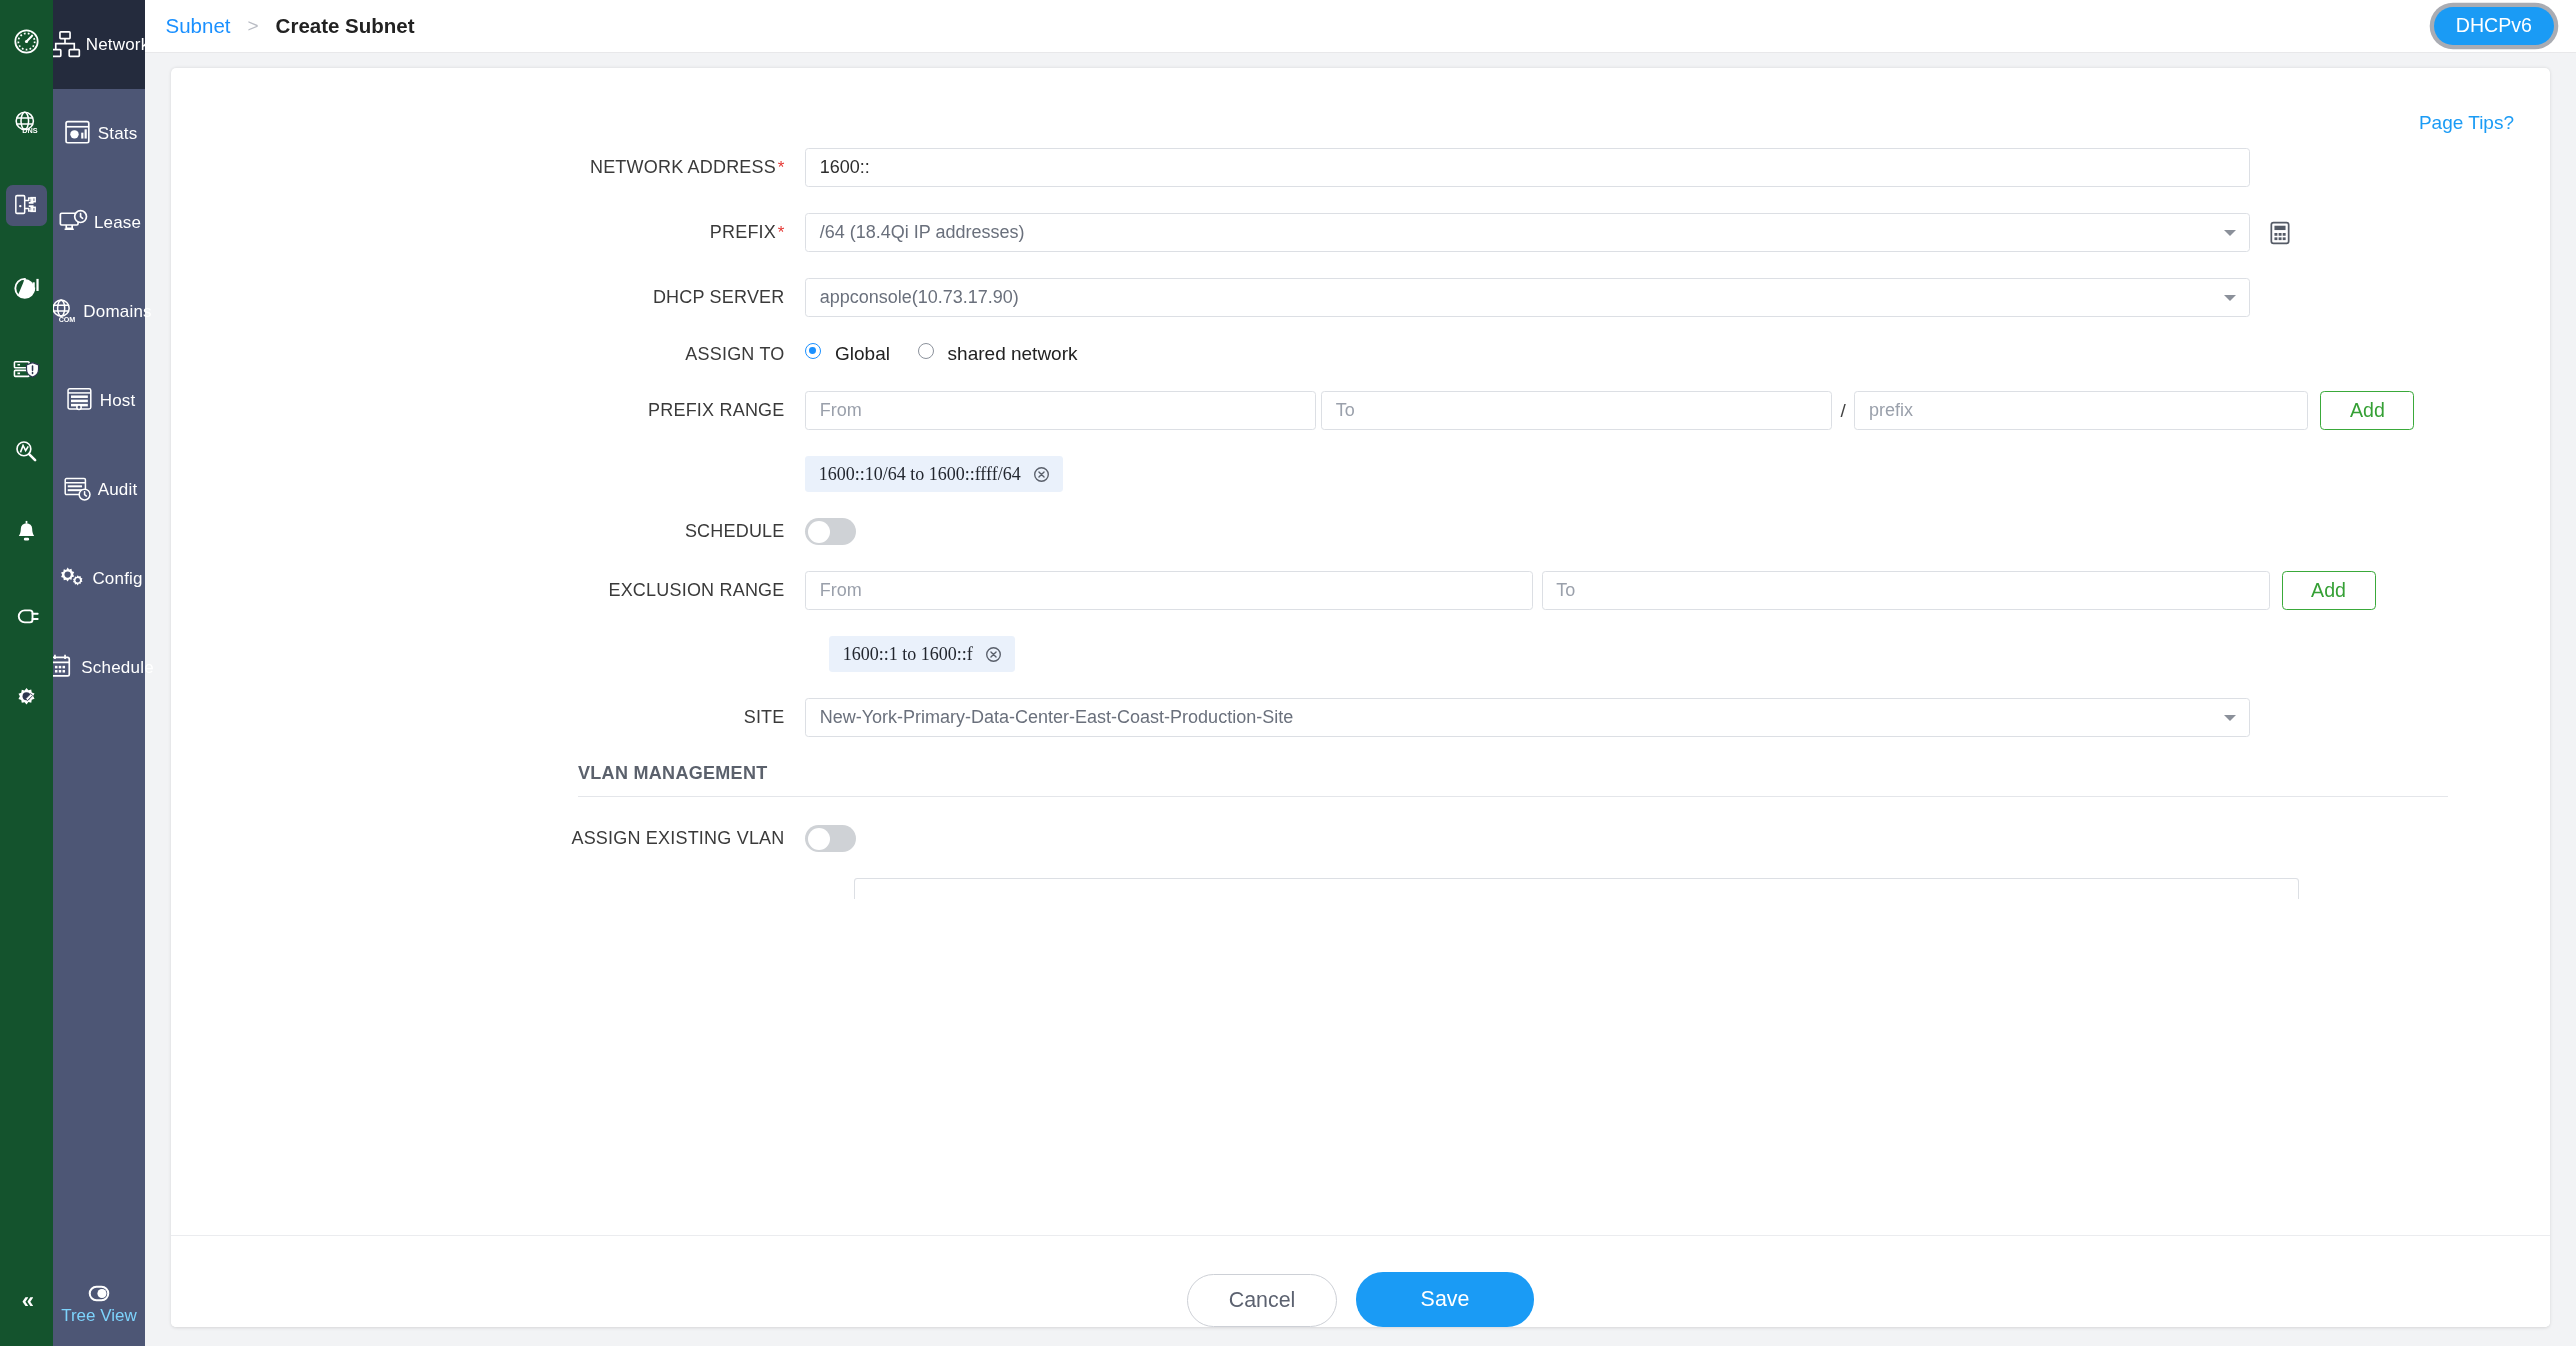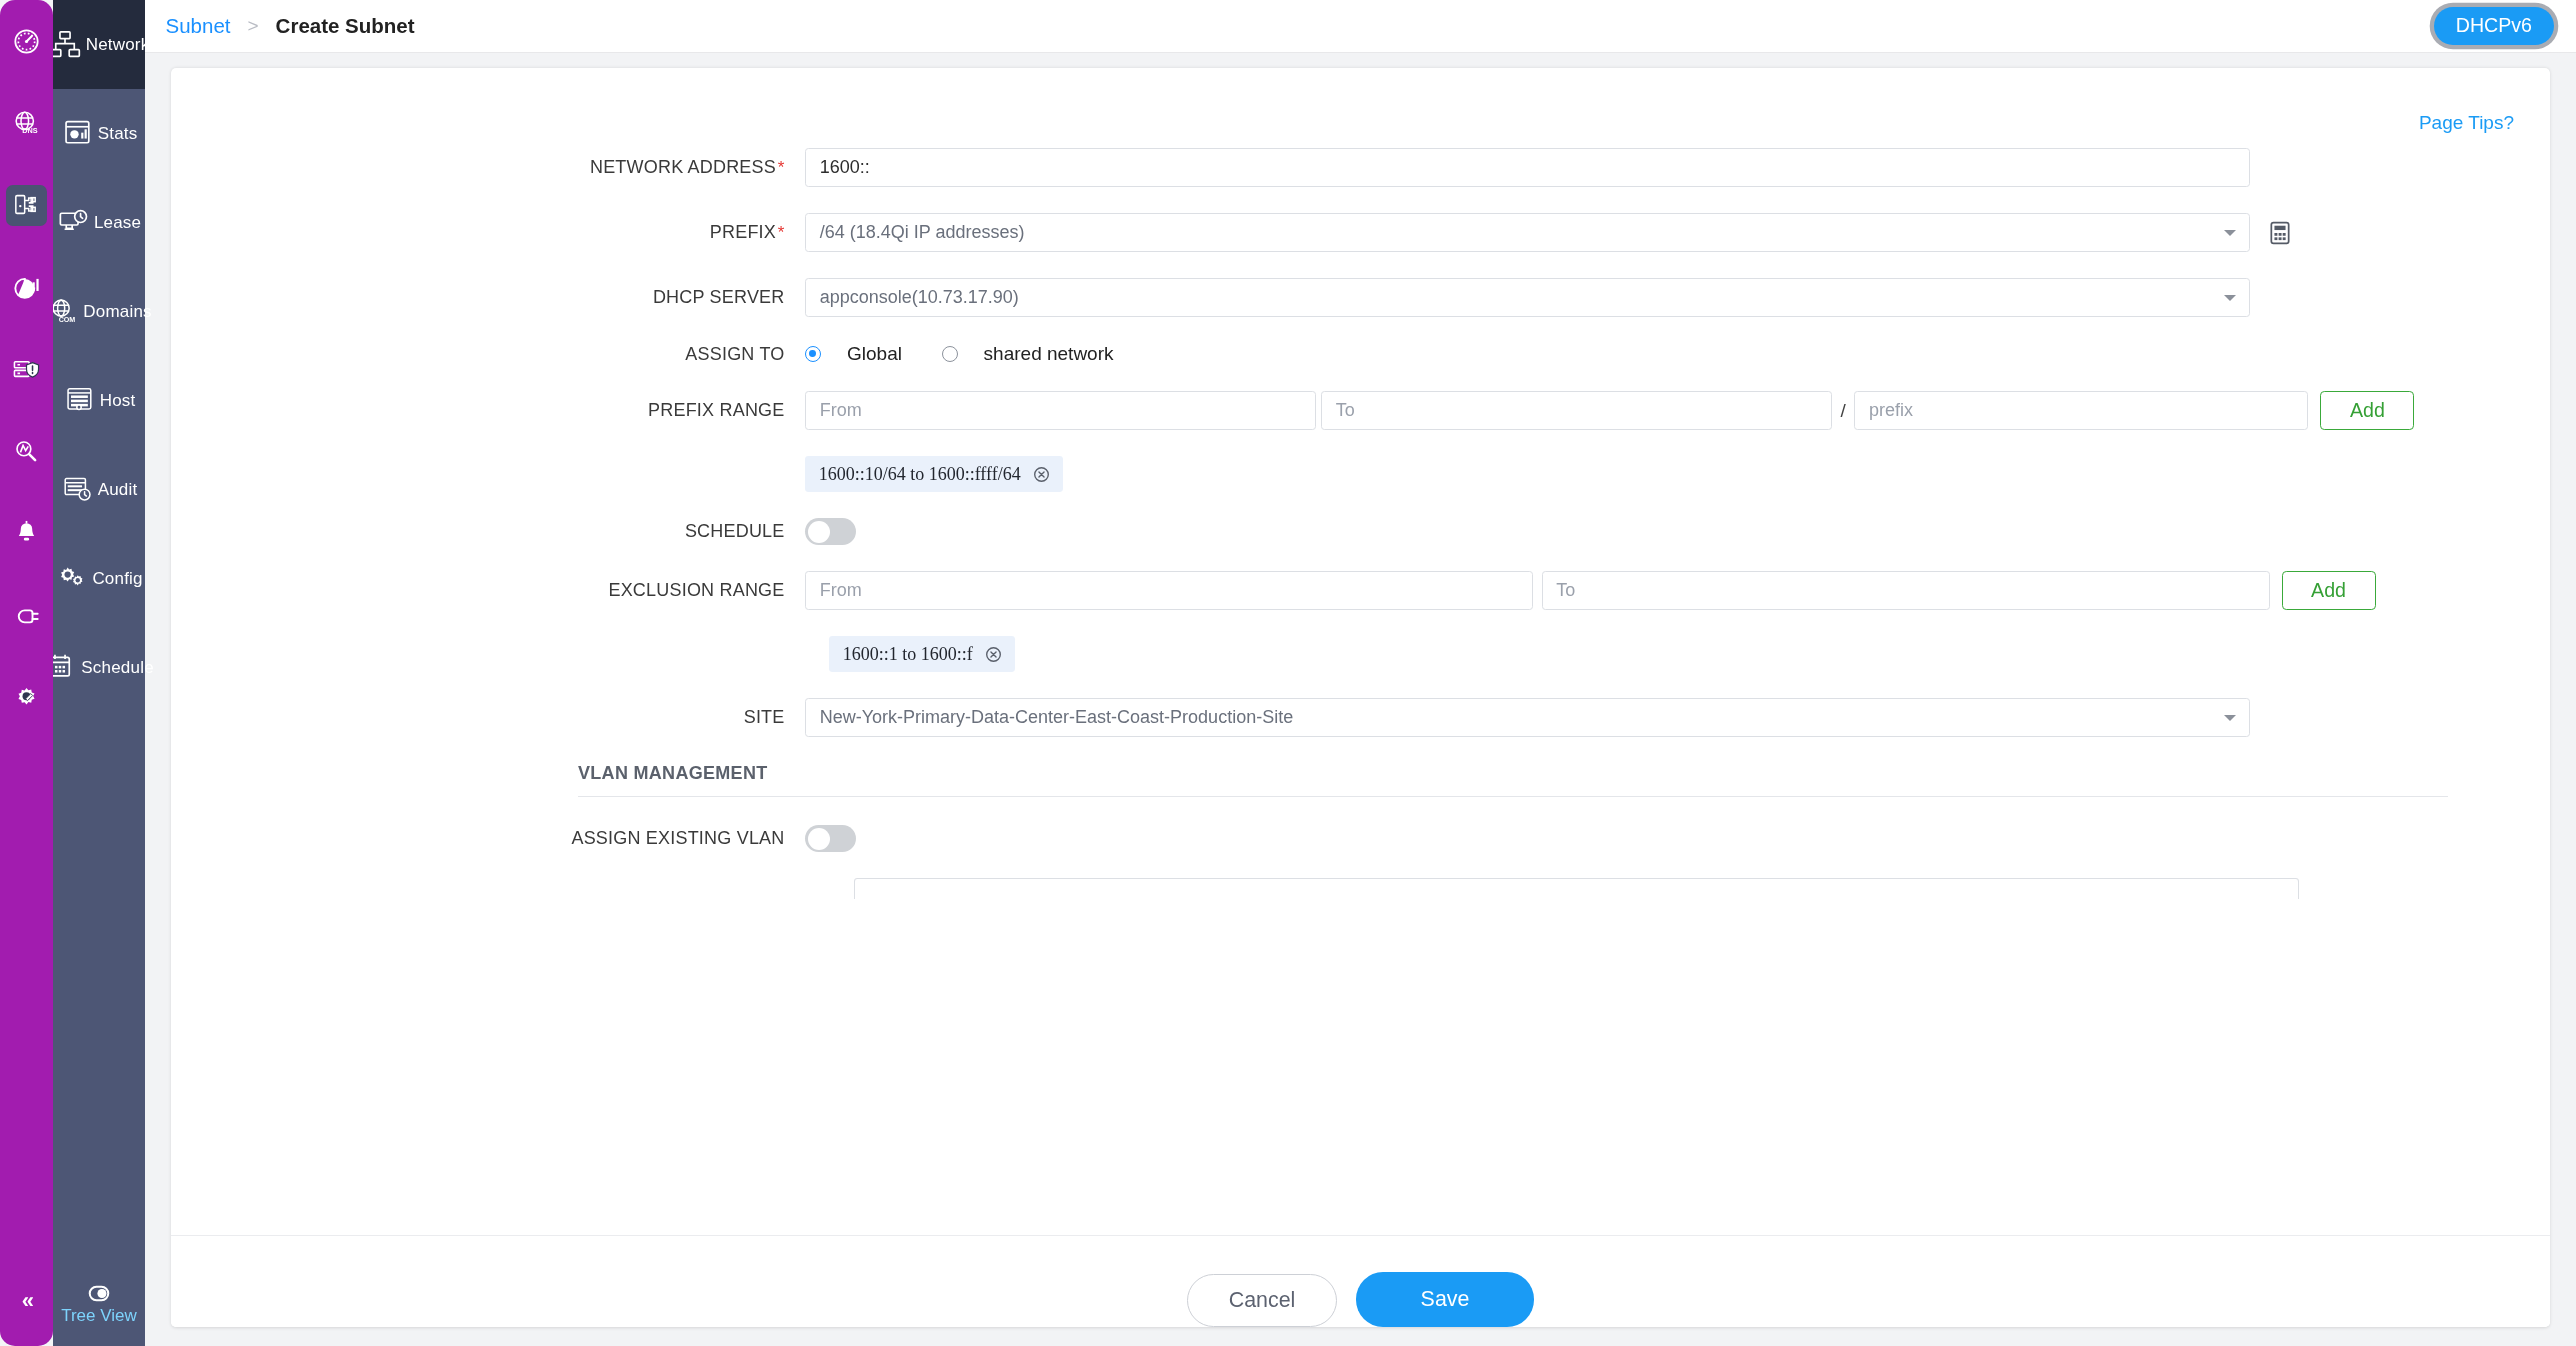--- a/index.html
+++ b/index.html
@@ -15,28 +15,27 @@
     position: relative;
     width: 2576px;
     height: 1346px;
     display: flex;
   }
 
   
   .icon-rail {
     width: 53px;
     height: 1346px;
-    background: #a21caf;
+    background: #14532d;
     flex: 0 0 53px;
     display: flex;
     flex-direction: column;
     align-items: center;
     position: relative;
     z-index: 3;
-    border-radius: 15px;
   }
   .rail-item {
     width: 53px;
     height: 82px;
     display: flex;
     align-items: center;
     justify-content: center;
     color: #ffffff;
   }
   .rail-item .ic { width: 31px; height: 31px; display:block; }
@@ -222,21 +221,21 @@
     border-top: 6.8px solid #8b909a;
     pointer-events: none;
   }
   .calc-btn {
     margin-left: 17px;
     width: 26px; height: 26px;
     color: #555b66;
     display: inline-flex; align-items: center;
   }
 
-  .radio-grp { display: flex; align-items: center; gap: 26px; font-size: 19px; color: #222; }
+  .radio-grp { display: flex; align-items: flex-start; gap: 14px; font-size: 19px; color: #222; }
   .radio {
     width: 16px; height: 16px;
     border-radius: 50%;
     border: 1.7px solid #8c929c;
     display: inline-block;
     position: relative;
     flex: 0 0 16px;
   }
   .radio.on { border-color: #1a90ff; }
   .radio.on::after {

